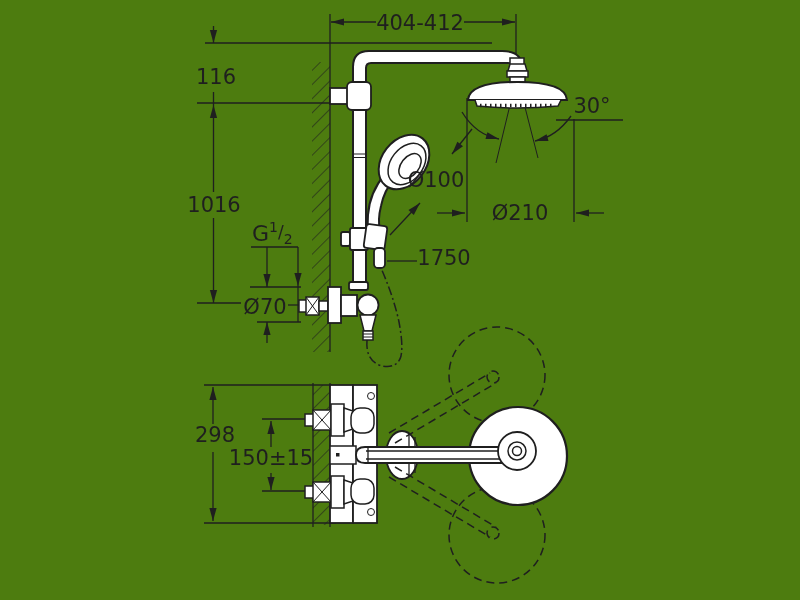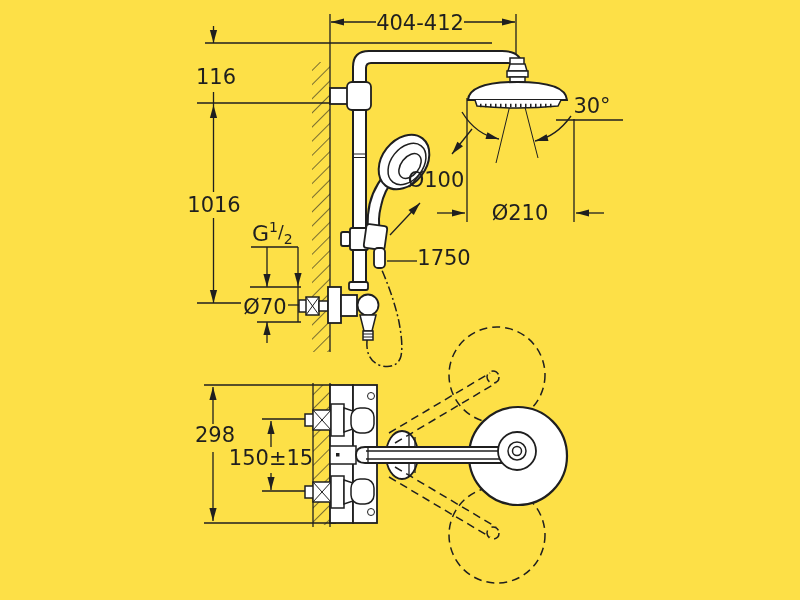--- a/index.html
+++ b/index.html
@@ -1,16 +1,16 @@
 <!DOCTYPE html>
 <html><head>
 <meta charset="utf-8">
 <style>
   html,body{margin:0;padding:0;background:#ffffff;}
-  #stage{position:relative;width:800px;height:600px;background:#fde047;overflow:hidden;
+  #stage{position:relative;width:800px;height:600px;background:#4d7c0f;overflow:hidden;
          font-family:"DejaVu Sans","Liberation Sans",sans-serif;}
   svg{display:block;}
   text{font-family:"DejaVu Sans","Liberation Sans",sans-serif;fill:#1f1f1f;}
   .dimtxt{font-size:21px;}
   .ln{stroke:#1f1f1f;stroke-width:1.3;fill:none;}
   .thin{stroke:#1f1f1f;stroke-width:1;fill:none;}
   .obj{stroke:#1f1f1f;stroke-width:2;fill:#ffffff;}
   .obj15{stroke:#1f1f1f;stroke-width:1.5;fill:#ffffff;}
   .obj18{stroke:#1f1f1f;stroke-width:1.8;fill:#ffffff;}
   .arrow{fill:#1f1f1f;stroke:none;}

